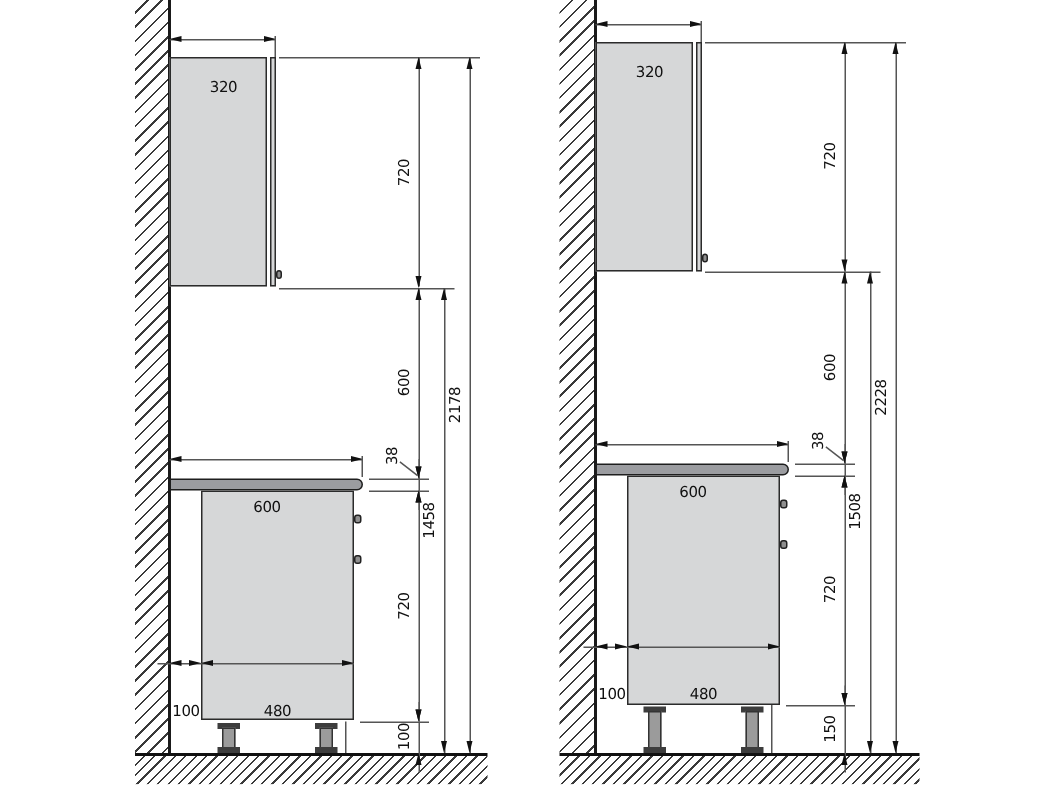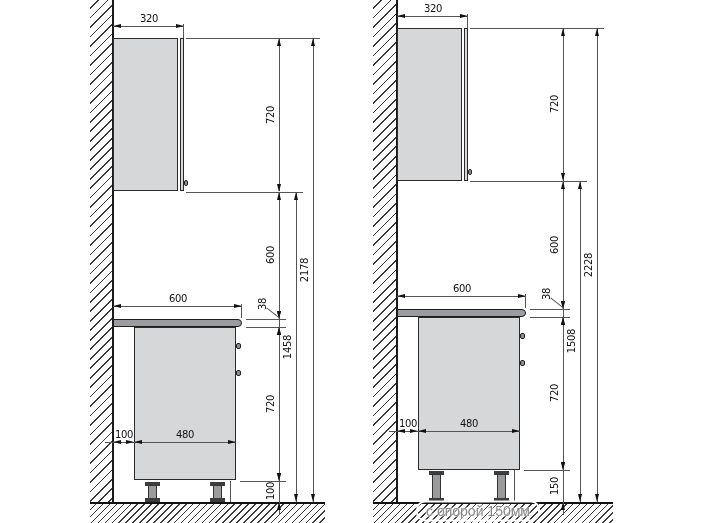--- a/index.html
+++ b/index.html
@@ -19,21 +19,21 @@
   .legcap{position:absolute;background:#3d3d3d;}
   .legshaft{position:absolute;background:#9b9b9b;border:1px solid #333;box-sizing:border-box;}
   .a{position:absolute;width:0;height:0;border:0 solid transparent;}
   .au{border-left-width:2.5px;border-right-width:2.5px;border-bottom:8px solid #111;}
   .ad{border-left-width:2.5px;border-right-width:2.5px;border-top:8px solid #111;}
   .al{border-top-width:2.5px;border-bottom-width:2.5px;border-right:8px solid #111;}
   .ar{border-top-width:2.5px;border-bottom-width:2.5px;border-left:8px solid #111;}
   .vtxt{position:absolute;font-size:10px;color:#111;white-space:nowrap;
         transform:translate(-50%,-50%) rotate(-90deg);letter-spacing:-0.3px;}
   .htxt{position:absolute;font-size:10px;color:#111;white-space:nowrap;
-        transform:translate(-50%,-100%);letter-spacing:-0.3px;}
+        transform:translate(-50%,-100%);letter-spacing:-0.3px;margin-top:40px;}
   .leader{position:absolute;height:1px;background:#555;transform:rotate(38deg);}
   .caption{position:absolute;font-family:"Liberation Sans",sans-serif;font-size:14px;
            color:#8a8a8a;border:2px solid #fff;border-radius:9px;padding:0 8px 1px 8px;
            transform:translate(-50%,-50%);white-space:nowrap;
            text-shadow:0 0 2px #fff,0 0 2px #fff,0 0 3px #fff;}
 </style>
 </head>
 <body>
 
 <div id="canvas">
@@ -180,14 +180,13 @@
       <div class="vline" style="left: 525px; top: 294px; width: 1px; height: 14px;"></div>
       <div class="hline" style="left: 389px; top: 431px; width: 29px; height: 1px;"></div>
       <div class="a al" style="left: 397px; top: 429px;"></div>
       <div class="a ar" style="left: 410px; top: 429px;"></div>
       <span class="htxt" style="left: 408px; top: 429px;">100</span>
       <div class="hline" style="left: 418px; top: 431px; width: 102px; height: 1px;"></div>
       <div class="a al" style="left: 418px; top: 429px;"></div>
       <div class="a ar" style="left: 512px; top: 429px;"></div>
       <span class="htxt" style="left: 469px; top: 429px;">480</span>
     </div>
-  <div class="caption" style="left:478px;top:511px;">с опорой 150мм</div>
 </div>
 
 </body></html>

